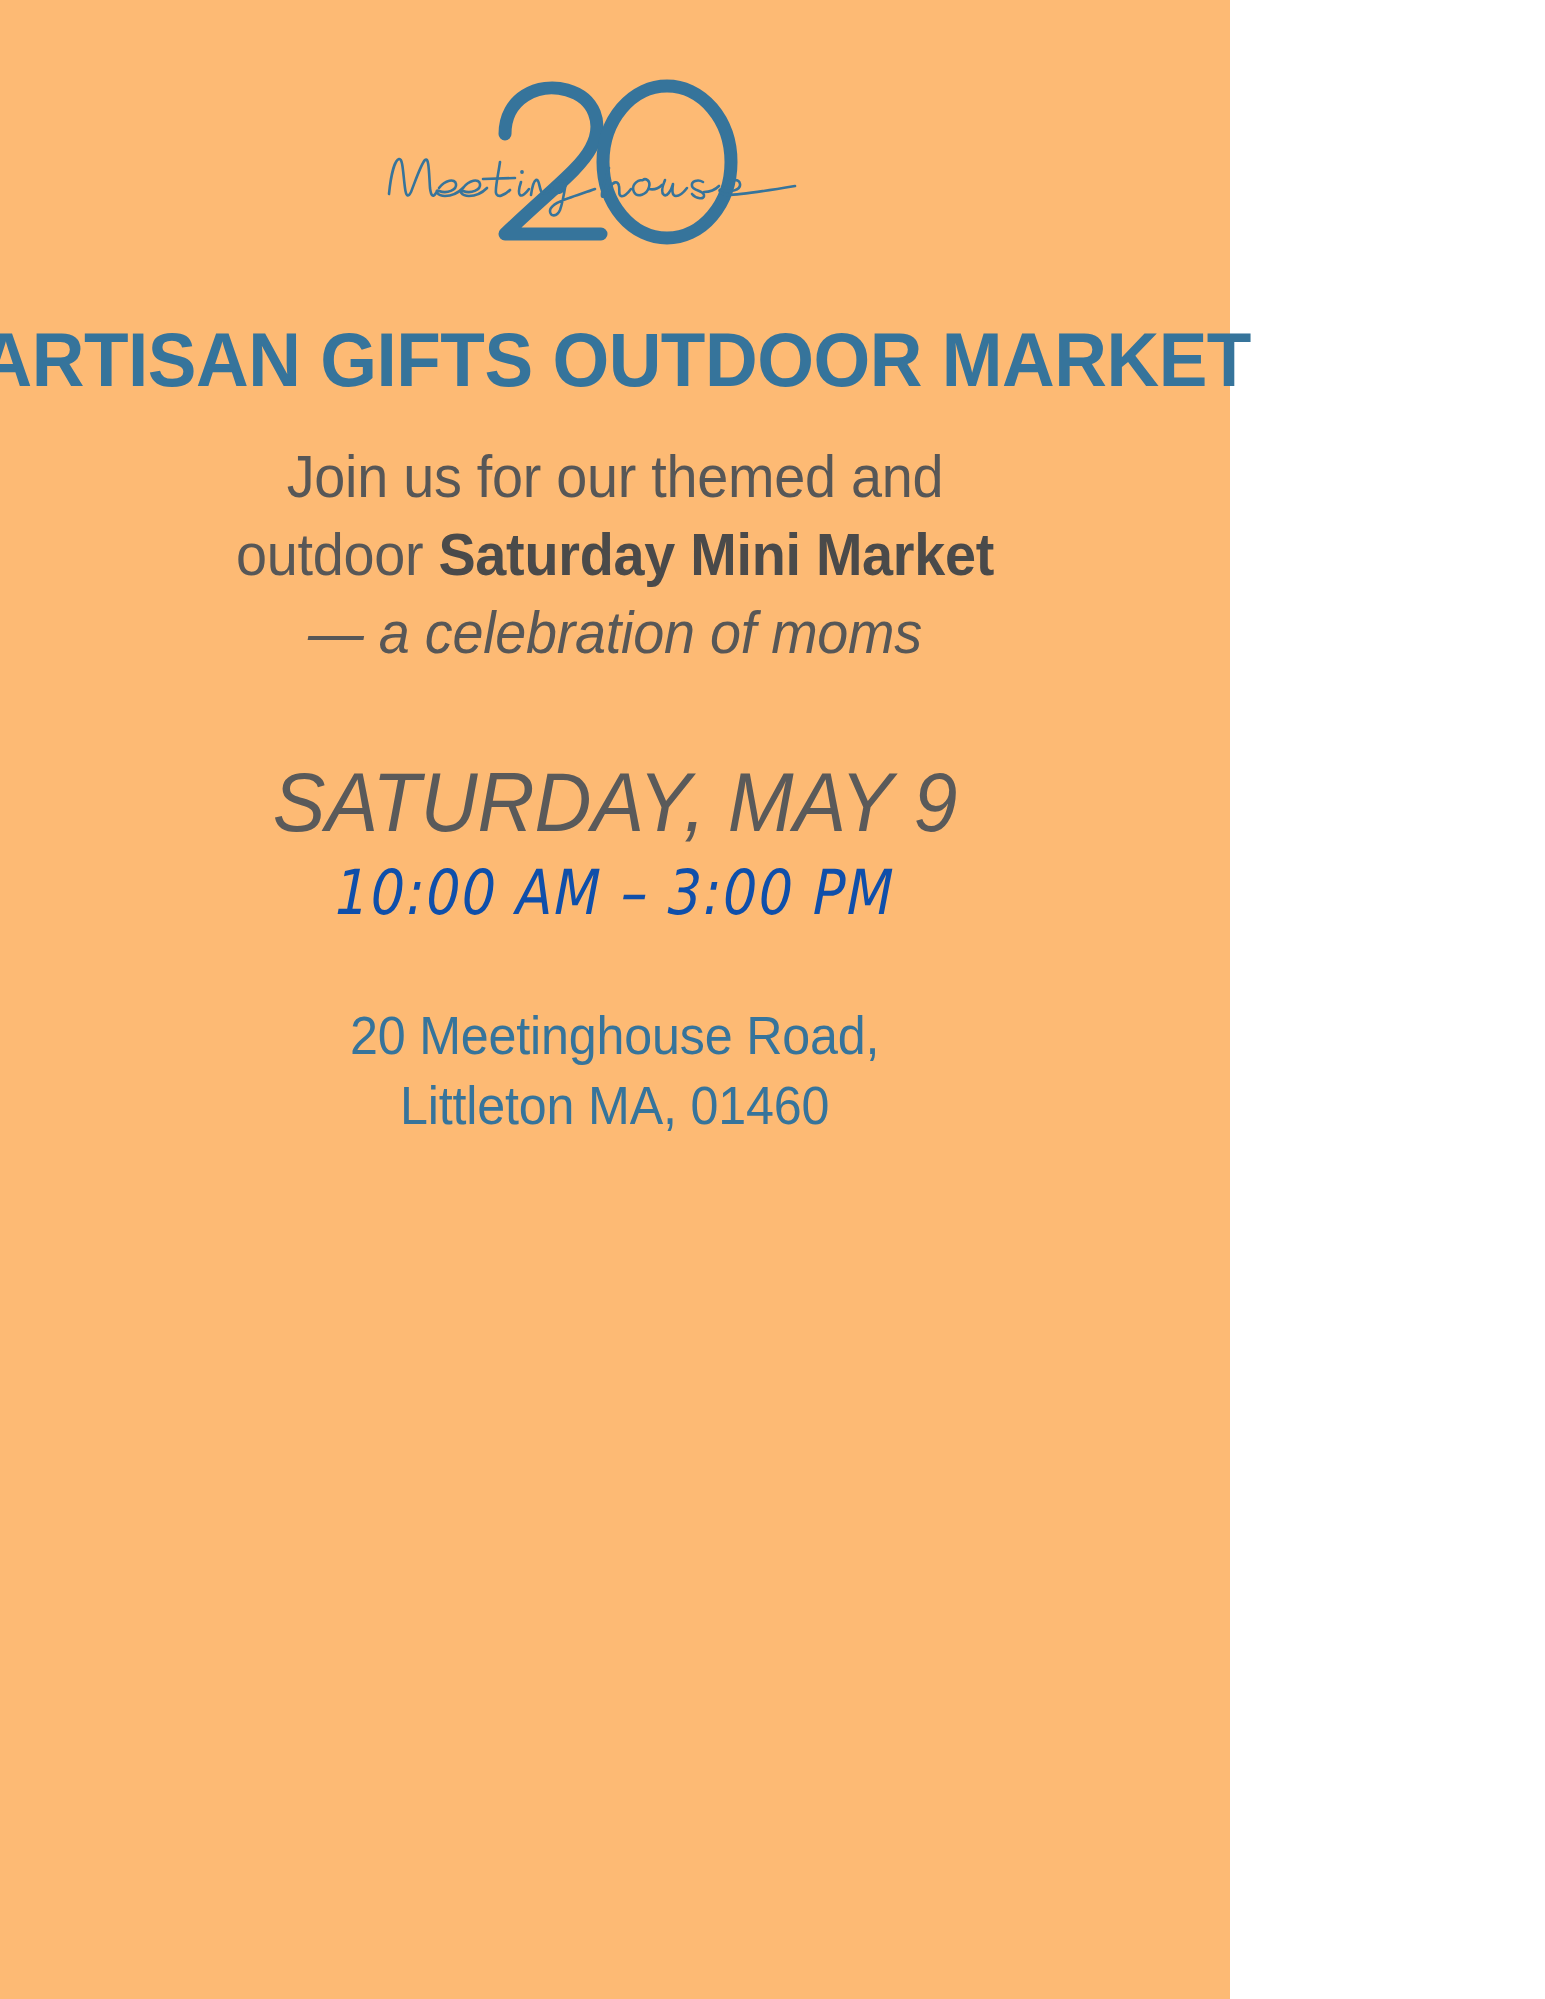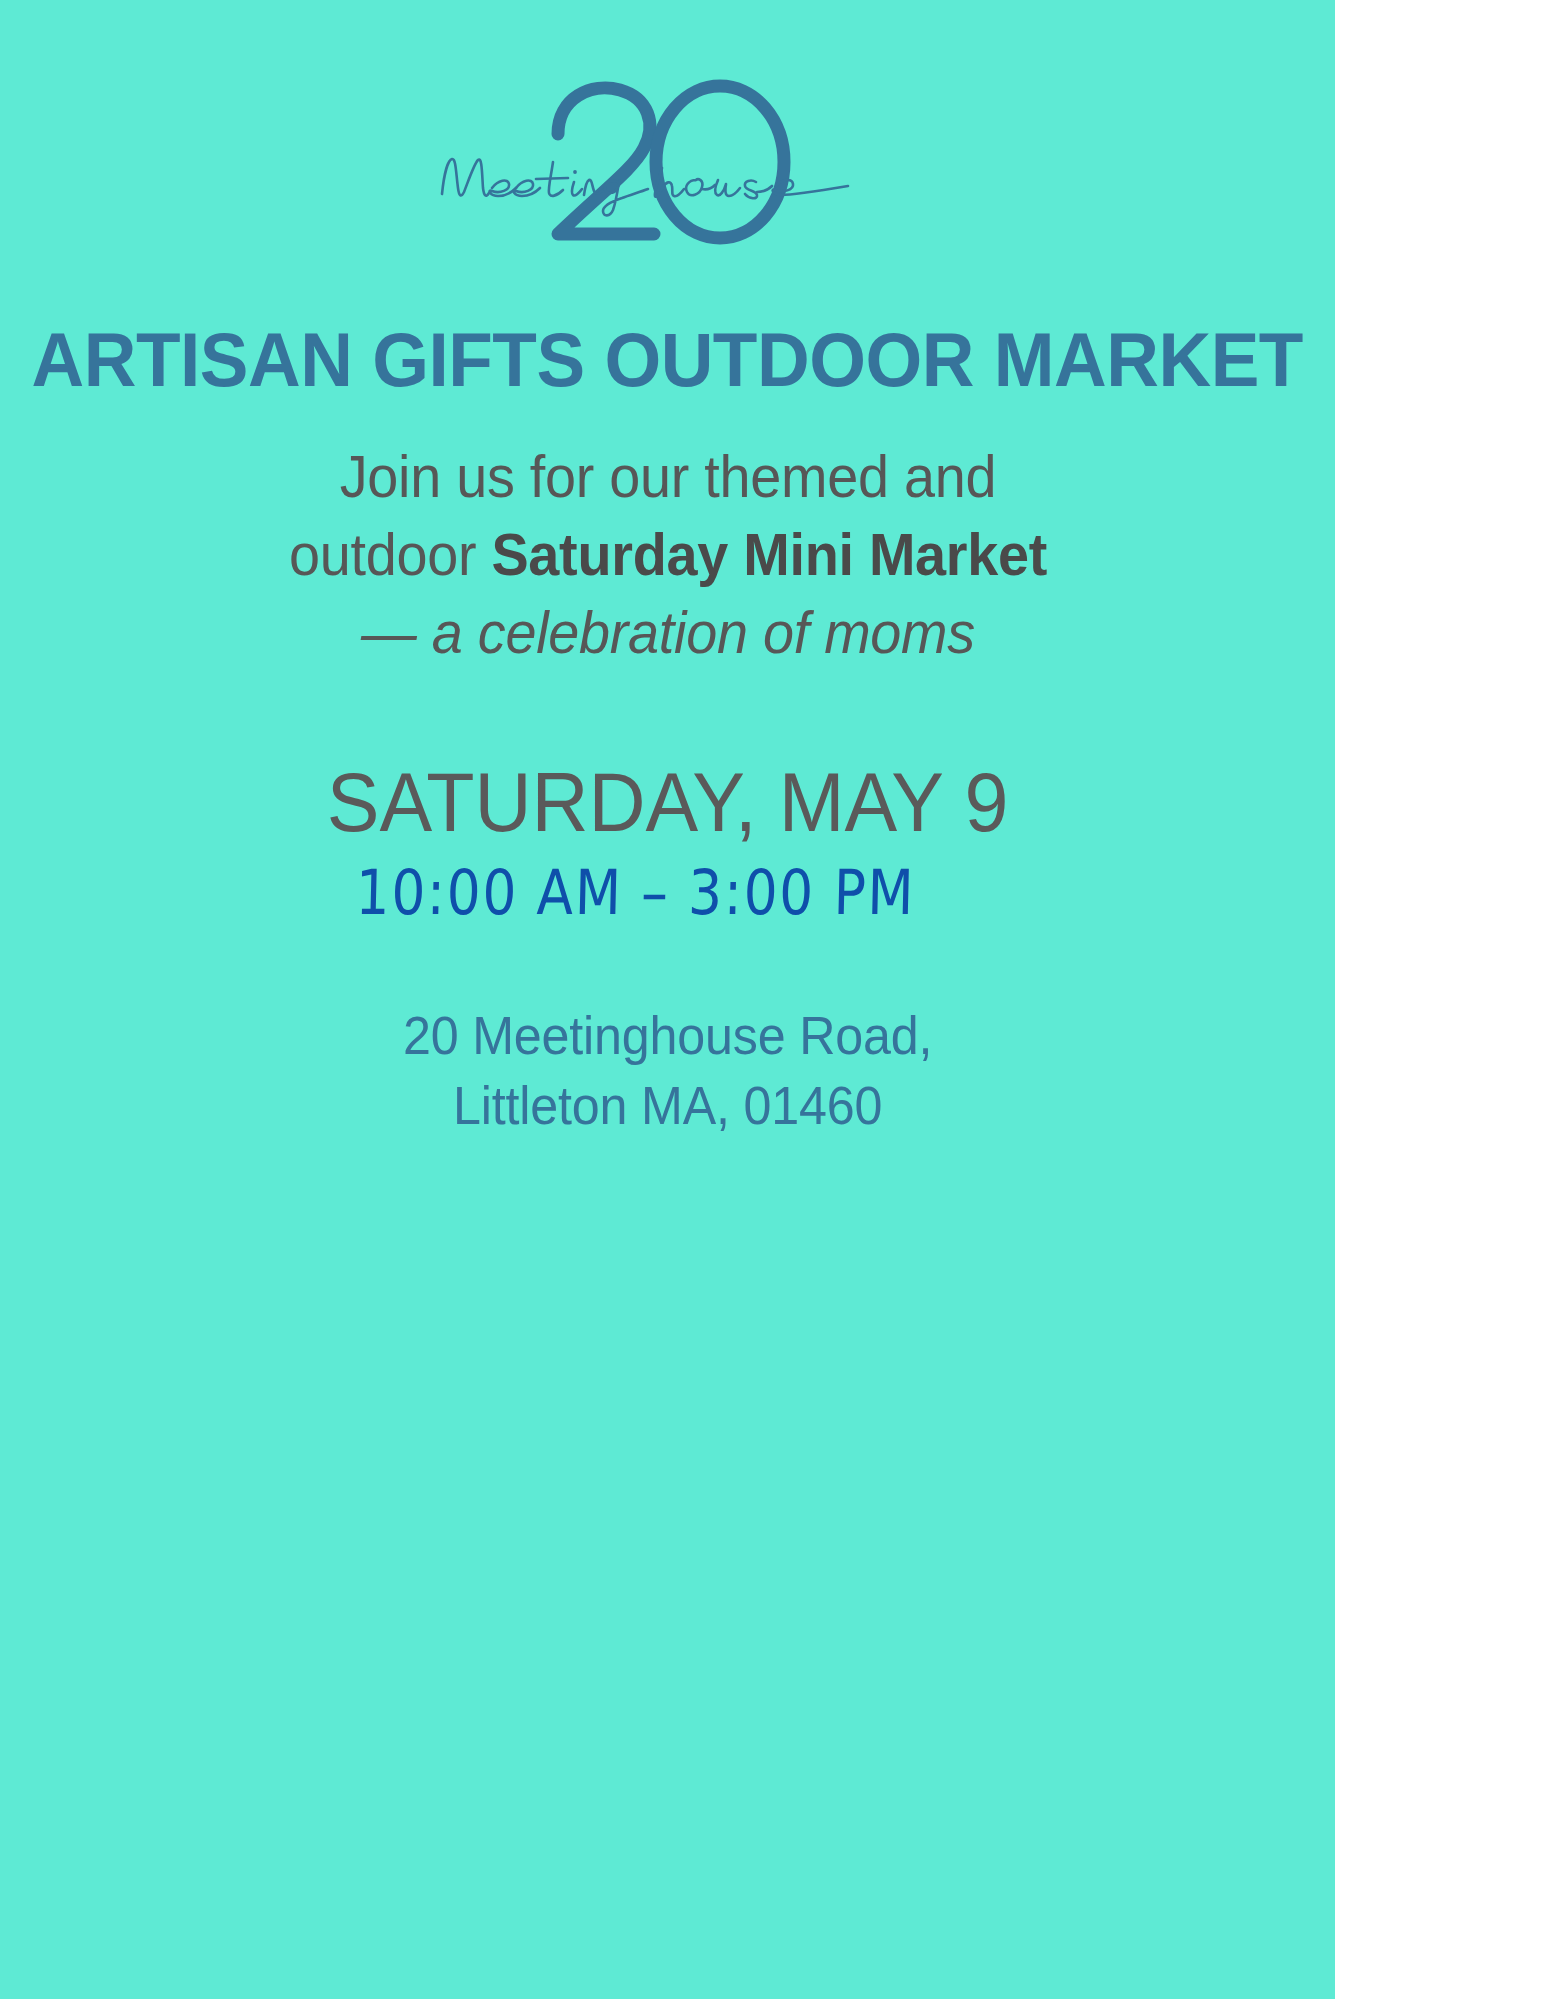--- a/index.html
+++ b/index.html
@@ -10,23 +10,23 @@
   body {
     width: 1545px;
     height: 1999px;
     font-family: "Liberation Sans", sans-serif;
     overflow: hidden;
     -webkit-font-smoothing: antialiased;
   }
 
   .poster {
     position: relative;
-    width: 1335px;
+    width: 1230px;
     height: 1999px;
-    background: #5eead4;
+    background: #fdba74;
     display: flex;
     flex-direction: column;
     align-items: center;
   }
 
   
   .logo-block {
     position: relative;
     width: 520px;
     height: 210px;
@@ -73,20 +73,22 @@
   }
   .intro .em {
     font-style: italic;
     font-weight: 300;
   }
   .intro-line { display: block; }
 
   
   .date-block {
     margin-top: 88px;
+    text-align: center;
+    font-style: italic;
   }
   .date-line {
     font-size: 84px;
     font-weight: 300;
     color: #5a5a5a;
     letter-spacing: 0px;
     line-height: 1.0;
     transform: scaleX(0.94);
     transform-origin: center;
   }

